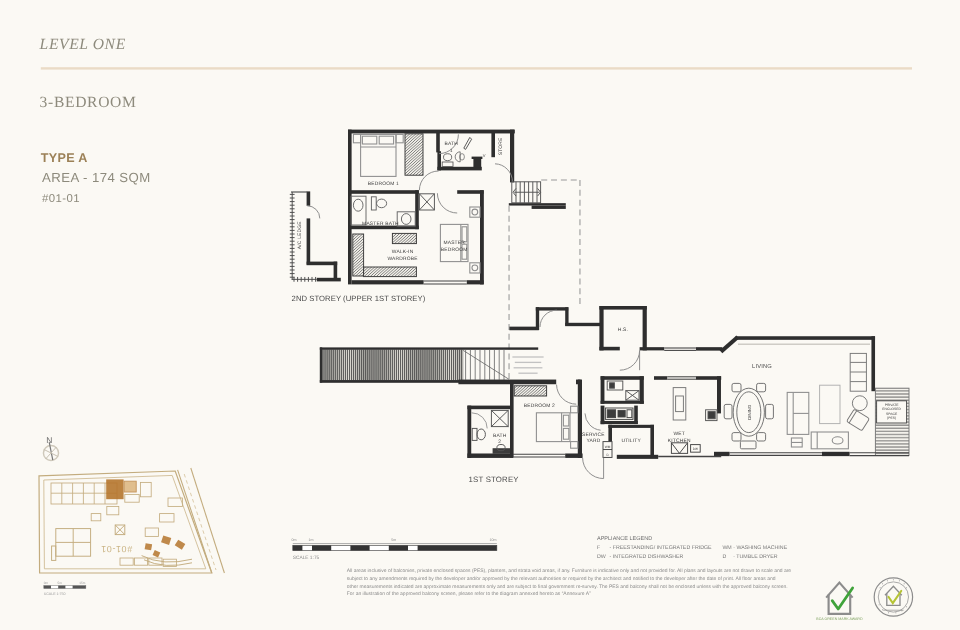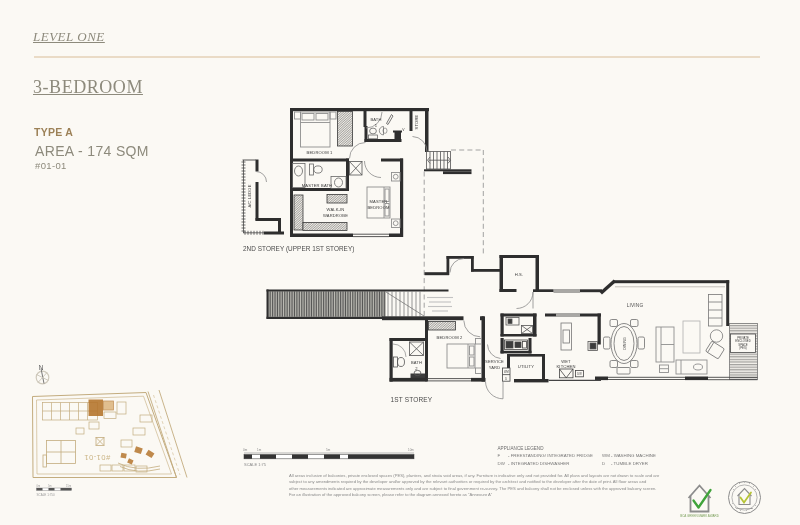--- a/index.html
+++ b/index.html
@@ -1,31 +1,31 @@
 <!DOCTYPE html>
 <html><head>
 <meta charset="utf-8">
 <style>
   html,body{margin:0;padding:0;}
   body{width:800px;height:525px;background:#fbf9f4;font-family:"Liberation Sans",sans-serif;position:relative;overflow:hidden;}
-  .serif{font-family:"Liberation Serif",serif;text-decoration:underline;}
+  .serif{font-family:"Liberation Serif",serif;}
   .abs{position:absolute;}
 </style>
 </head>
 <body>
 
 <div class="abs serif" style="left:33px;top:28.5px;font-size:13px;font-style:italic;letter-spacing:0.5px;color:#8d8a7c;">LEVEL ONE</div>
 
 <div class="abs" style="left:34px;top:56px;width:726px;height:2px;background:#eadbc6;"></div>
 
-<div class="abs serif" style="left:33px;top:77px;font-size:18px;letter-spacing:0.55px;color:#8d8a7c;">3-BEDROOM</div>
+<div class="abs serif" style="left:33px;top:77px;font-size:13px;letter-spacing:0.55px;color:#8d8a7c;">3-BEDROOM</div>
 
 <div class="abs" style="left:34px;top:126px;font-size:10.5px;font-weight:bold;letter-spacing:0.25px;color:#9c8157;text-align:center;">TYPE A</div>
 
-<div class="abs" style="left:35px;top:143px;font-size:14px;letter-spacing:0.35px;color:#8d8a7c;">AREA - 174 SQM</div>
+<div class="abs" style="left:35px;top:143px;font-size:11px;letter-spacing:0.35px;color:#8d8a7c;">AREA - 174 SQM</div>
 
 <div class="abs" style="left:35px;top:160px;font-size:9.5px;letter-spacing:0.35px;color:#8d8a7c;">#01-01</div>
 
 <svg class="abs" style="left:0;top:0;" width="800" height="525" viewBox="0 0 800 525">
   <defs>
     <pattern id="hz" width="1.7" height="1.7" patternUnits="userSpaceOnUse" patternTransform="rotate(48)">
       <rect width="1.7" height="1.7" fill="#f0eee8"></rect>
       <line x1="0" y1="0" x2="0" y2="1.7" stroke="#3f3f3f" stroke-width="0.75"></line>
     </pattern>
     <pattern id="hv" width="1.7" height="2" patternUnits="userSpaceOnUse">

